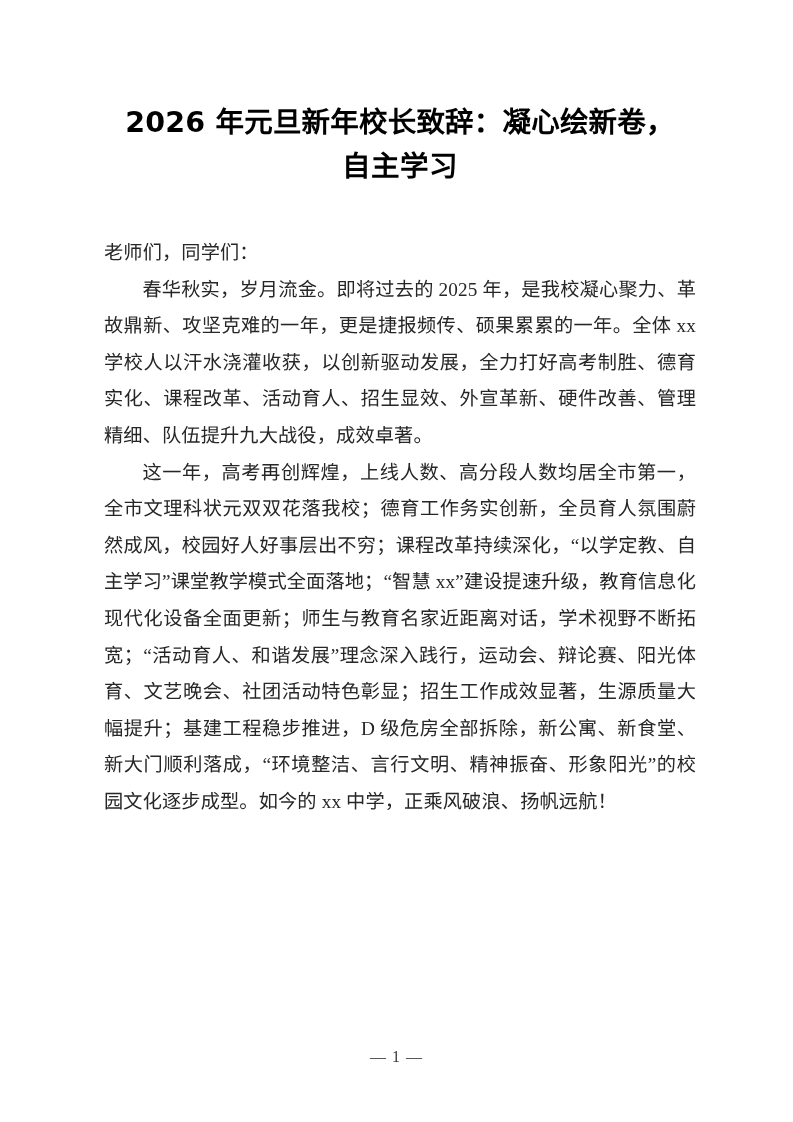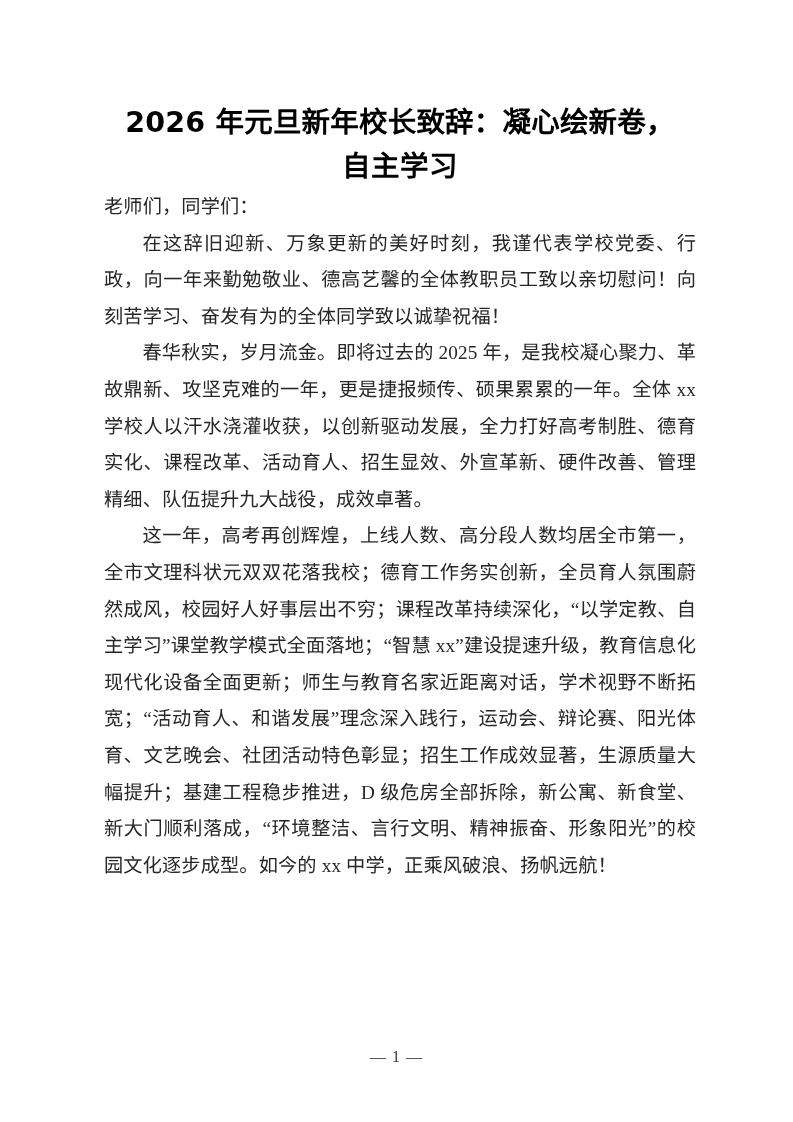--- a/index.html
+++ b/index.html
@@ -50,20 +50,21 @@
   .doc-title .t-line {
     display: block;
     white-space: nowrap;
   }
   .doc-title .t-line.line2 {
     letter-spacing: 0.5px;
   }
 
   
   .body-block {
+    margin-top: 46px;
   }
 
   p.para {
     margin: 0;
     padding: 0;
     font-family: "Liberation Serif", "DejaVu Serif", serif;
     font-size: 19.2px;
     line-height: 36.6px;
     color: #262626;
     text-align: justify;
@@ -99,21 +100,20 @@
 
     <h1 class="doc-title">
       <span class="t-line line1">2026 年元旦新年校长致辞：凝心绘新卷，</span>
       <span class="t-line line2">自主学习</span>
     </h1>
 
     <div class="body-block">
 
       <p class="para no-indent">老师们，同学们：</p>
 
-      <p class="para">在这辞旧迎新、万象更新的美好时刻，我谨代表学校党委、行政，向一年来勤勉敬业、德高艺馨的全体教职员工致以亲切慰问！向刻苦学习、奋发有为的全体同学致以诚挚祝福！</p>
 
       <p class="para">春华秋实，岁月流金。即将过去的 2025 年，是我校凝心聚力、革故鼎新、攻坚克难的一年，更是捷报频传、硕果累累的一年。全体 xx 学校人以汗水浇灌收获，以创新驱动发展，全力打好高考制胜、德育实化、课程改革、活动育人、招生显效、外宣革新、硬件改善、管理精细、队伍提升九大战役，成效卓著。</p>
 
       <p class="para">这一年，高考再创辉煌，上线人数、高分段人数均居全市第一，全市文理科状元双双花落我校；德育工作务实创新，全员育人氛围蔚然成风，校园好人好事层出不穷；课程改革持续深化，“以学定教、自主学习”课堂教学模式全面落地；“智慧 xx”建设提速升级，教育信息化现代化设备全面更新；师生与教育名家近距离对话，学术视野不断拓宽；“活动育人、和谐发展”理念深入践行，运动会、辩论赛、阳光体育、文艺晚会、社团活动特色彰显；招生工作成效显著，生源质量大幅提升；基建工程稳步推进，D 级危房全部拆除，新公寓、新食堂、新大门顺利落成，“环境整洁、言行文明、精神振奋、形象阳光”的校园文化逐步成型。如今的 xx 中学，正乘风破浪、扬帆远航！</p>
 
     </div>
   </div>
 
   <div class="page-footer">— 1 —</div>
 

